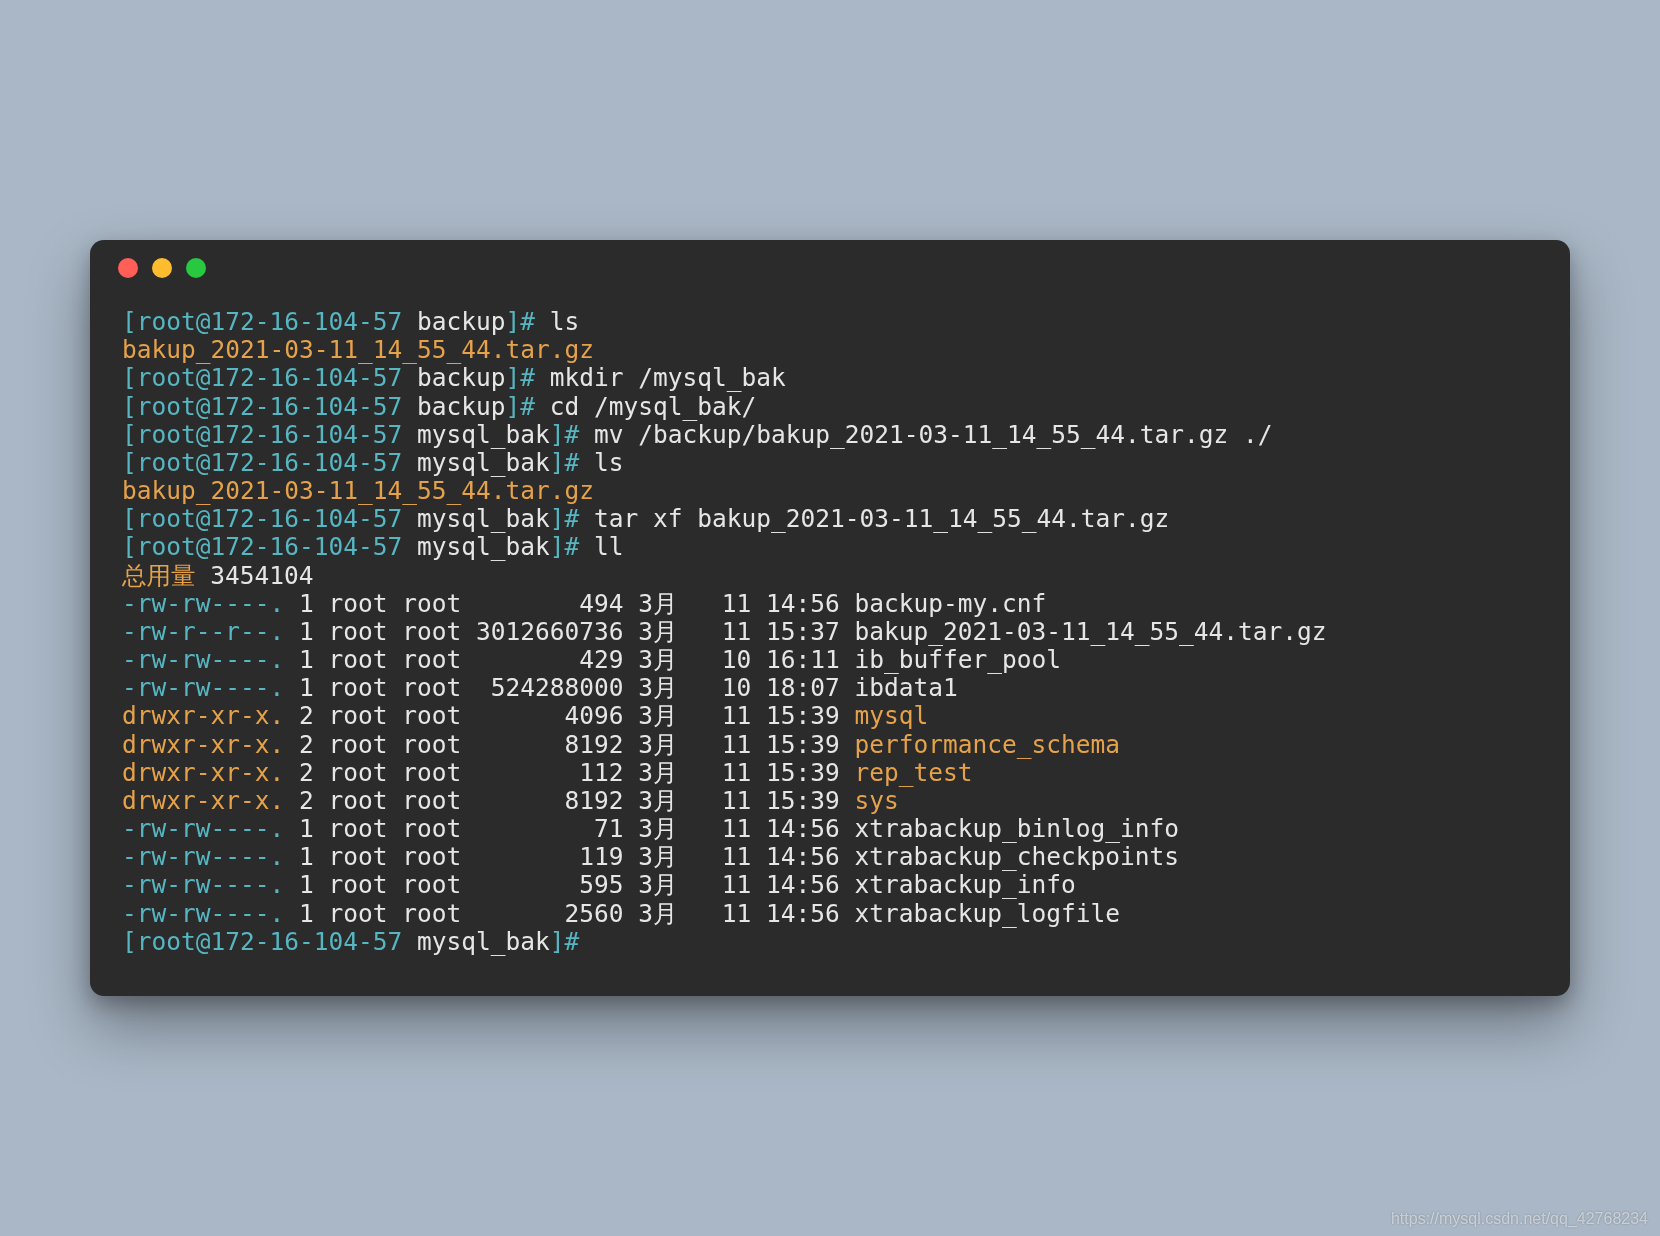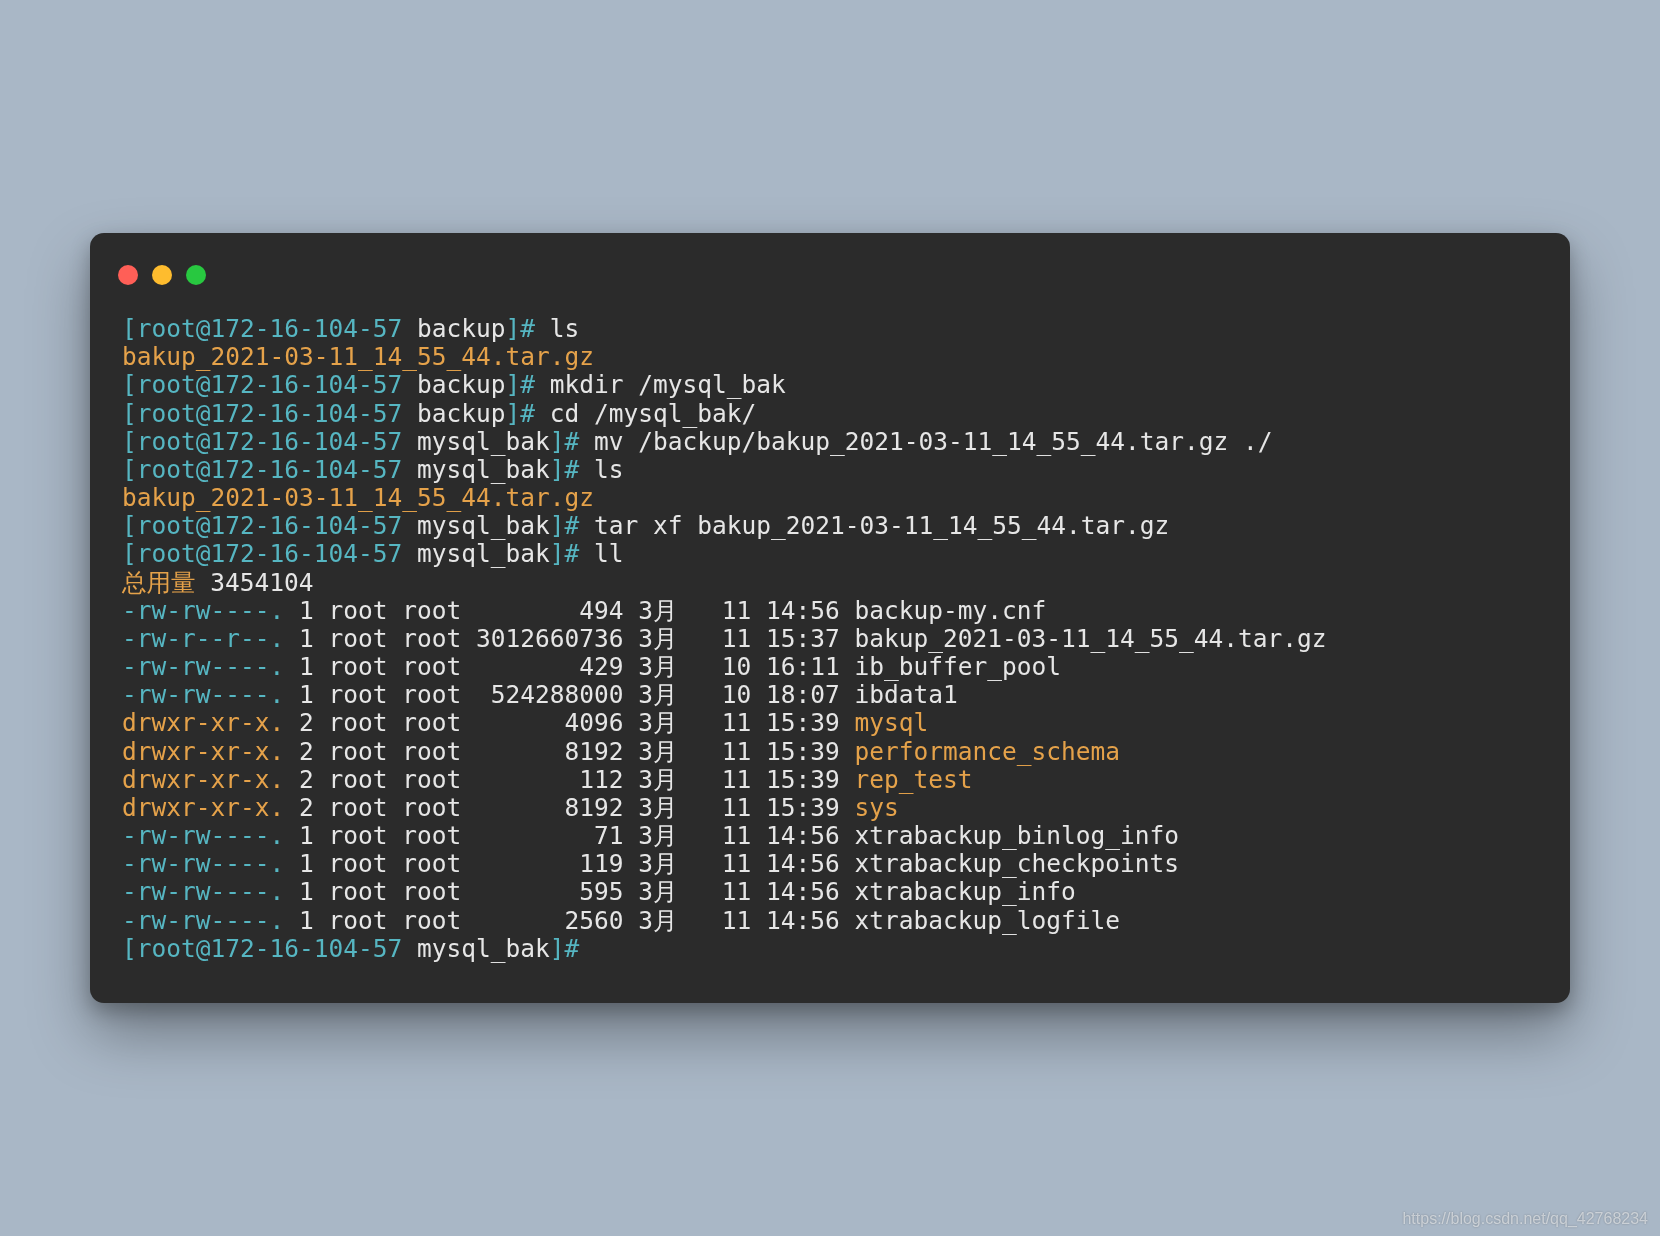--- a/index.html
+++ b/index.html
@@ -11,21 +11,21 @@
     align-items: center;
     justify-content: center;
     font-family: "Menlo", "Monaco", "Consolas", monospace;
     position: relative;
   }
   .terminal-window {
     width: 1480px;
     background: #2b2b2b;
     border-radius: 14px;
     box-shadow: 0 30px 60px rgba(0,0,0,0.35), 0 8px 20px rgba(0,0,0,0.25);
-    padding: 16px 0 40px 0;
+    padding: 2px 0 40px 0;
     overflow: hidden;
   }
   .titlebar {
     height: 52px;
     display: flex;
     align-items: center;
     padding-left: 28px;
     gap: 14px;
   }
   .traffic-light {
@@ -62,13 +62,13 @@
 
 <div class="terminal-window">
   <div class="titlebar">
     <div class="traffic-light tl-red"></div>
     <div class="traffic-light tl-yellow"></div>
     <div class="traffic-light tl-green"></div>
   </div>
   <div class="content" id="content"><span class="line"><span class="cyan">[</span><span class="cyan">root@172-16-104-57</span><span class="cyan"> </span><span class="white">backup</span><span class="cyan">]#</span><span class="white"> </span><span class="white">ls</span></span><span class="line"><span class="orange">bakup_2021-03-11_14_55_44.tar.gz</span></span><span class="line"><span class="cyan">[</span><span class="cyan">root@172-16-104-57</span><span class="cyan"> </span><span class="white">backup</span><span class="cyan">]#</span><span class="white"> </span><span class="white">mkdir /mysql_bak</span></span><span class="line"><span class="cyan">[</span><span class="cyan">root@172-16-104-57</span><span class="cyan"> </span><span class="white">backup</span><span class="cyan">]#</span><span class="white"> </span><span class="white">cd /mysql_bak/</span></span><span class="line"><span class="cyan">[</span><span class="cyan">root@172-16-104-57</span><span class="cyan"> </span><span class="white">mysql_bak</span><span class="cyan">]#</span><span class="white"> </span><span class="white">mv /backup/bakup_2021-03-11_14_55_44.tar.gz ./</span></span><span class="line"><span class="cyan">[</span><span class="cyan">root@172-16-104-57</span><span class="cyan"> </span><span class="white">mysql_bak</span><span class="cyan">]#</span><span class="white"> </span><span class="white">ls</span></span><span class="line"><span class="orange">bakup_2021-03-11_14_55_44.tar.gz</span></span><span class="line"><span class="cyan">[</span><span class="cyan">root@172-16-104-57</span><span class="cyan"> </span><span class="white">mysql_bak</span><span class="cyan">]#</span><span class="white"> </span><span class="white">tar xf bakup_2021-03-11_14_55_44.tar.gz</span></span><span class="line"><span class="cyan">[</span><span class="cyan">root@172-16-104-57</span><span class="cyan"> </span><span class="white">mysql_bak</span><span class="cyan">]#</span><span class="white"> </span><span class="white">ll</span></span><span class="line"><span class="orange">总用量</span><span class="white"> </span><span class="white">3454104</span></span><span class="line"><span class="cyan">-rw-rw----.</span><span class="white"> 1 root root        494 3月   11 14:56 </span><span class="white">backup-my.cnf</span></span><span class="line"><span class="cyan">-rw-r--r--.</span><span class="white"> 1 root root 3012660736 3月   11 15:37 </span><span class="white">bakup_2021-03-11_14_55_44.tar.gz</span></span><span class="line"><span class="cyan">-rw-rw----.</span><span class="white"> 1 root root        429 3月   10 16:11 </span><span class="white">ib_buffer_pool</span></span><span class="line"><span class="cyan">-rw-rw----.</span><span class="white"> 1 root root  524288000 3月   10 18:07 </span><span class="white">ibdata1</span></span><span class="line"><span class="orange">drwxr-xr-x.</span><span class="white"> 2 root root       4096 3月   11 15:39 </span><span class="orange">mysql</span></span><span class="line"><span class="orange">drwxr-xr-x.</span><span class="white"> 2 root root       8192 3月   11 15:39 </span><span class="orange">performance_schema</span></span><span class="line"><span class="orange">drwxr-xr-x.</span><span class="white"> 2 root root        112 3月   11 15:39 </span><span class="orange">rep_test</span></span><span class="line"><span class="orange">drwxr-xr-x.</span><span class="white"> 2 root root       8192 3月   11 15:39 </span><span class="orange">sys</span></span><span class="line"><span class="cyan">-rw-rw----.</span><span class="white"> 1 root root         71 3月   11 14:56 </span><span class="white">xtrabackup_binlog_info</span></span><span class="line"><span class="cyan">-rw-rw----.</span><span class="white"> 1 root root        119 3月   11 14:56 </span><span class="white">xtrabackup_checkpoints</span></span><span class="line"><span class="cyan">-rw-rw----.</span><span class="white"> 1 root root        595 3月   11 14:56 </span><span class="white">xtrabackup_info</span></span><span class="line"><span class="cyan">-rw-rw----.</span><span class="white"> 1 root root       2560 3月   11 14:56 </span><span class="white">xtrabackup_logfile</span></span><span class="line"><span class="cyan">[</span><span class="cyan">root@172-16-104-57</span><span class="cyan"> </span><span class="white">mysql_bak</span><span class="cyan">]#</span><span class="white"> </span><span class="white"></span></span></div>
 </div>
 
-<div class="watermark">https://blog.csdn.net/qq_42768234</div>
+<div class="watermark">https://mysql.csdn.net/qq_42768234</div>
 
 </body></html>

